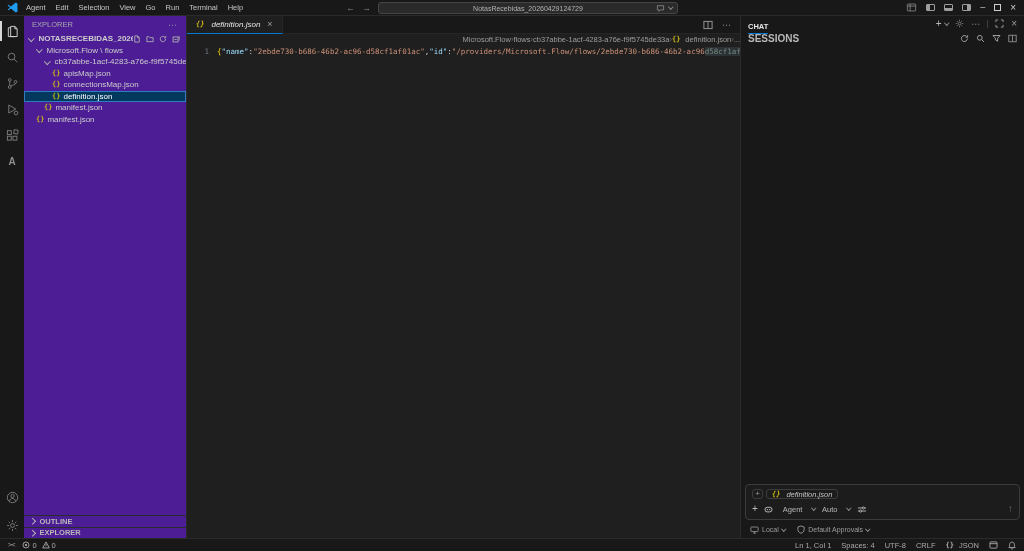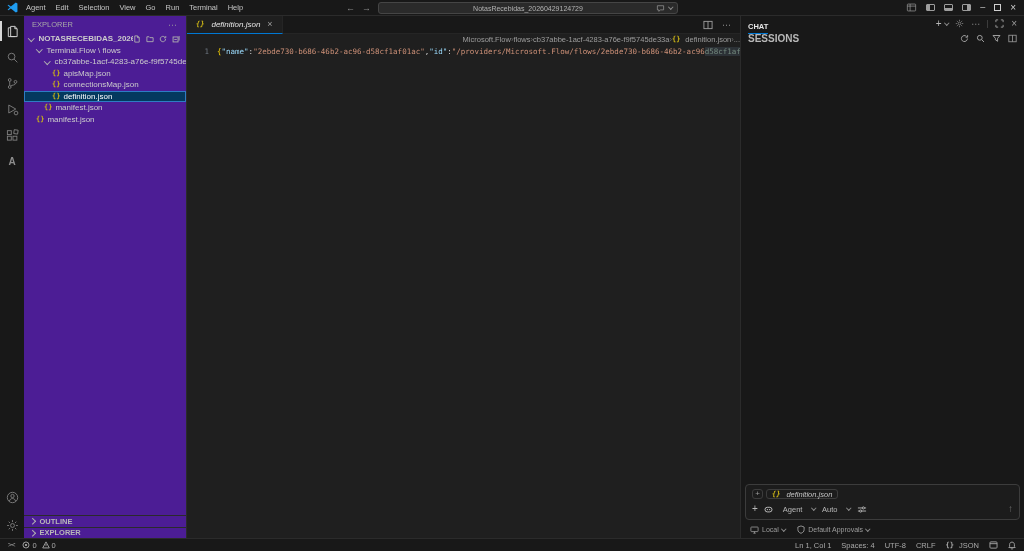--- a/index.html
+++ b/index.html
@@ -242,21 +242,21 @@
             <svg width="8" height="8" viewBox="0 0 9 9" fill="none" stroke="currentColor">
                 <rect x="1.2" y="2.2" width="5.6" height="5.6"></rect>
                 <path d="M2.6 5h2.8M8 1.2v5"></path>
               </svg>
           </span>
         </span>
       </div>
       <div class="file-tree">
           <div class="tree-row" style="padding-left: 12px;">
             <span class="chev down"></span>
-            <span class="tree-label">Terminal.Flow \ flows</span>
+            <span class="tree-label">Microsoft.Flow \ flows</span>
           </div>
           <div class="tree-row" style="padding-left: 20px;">
             <span class="chev down"></span>
             <span class="tree-label">cb37abbe-1acf-4283-a76e-f9f5745de33a</span>
           </div>
           <div class="tree-row" style="padding-left: 28px;">
             <span class="json-ic">{}</span>
             <span class="tree-label">apisMap.json</span>
           </div>
           <div class="tree-row" style="padding-left: 28px;">

